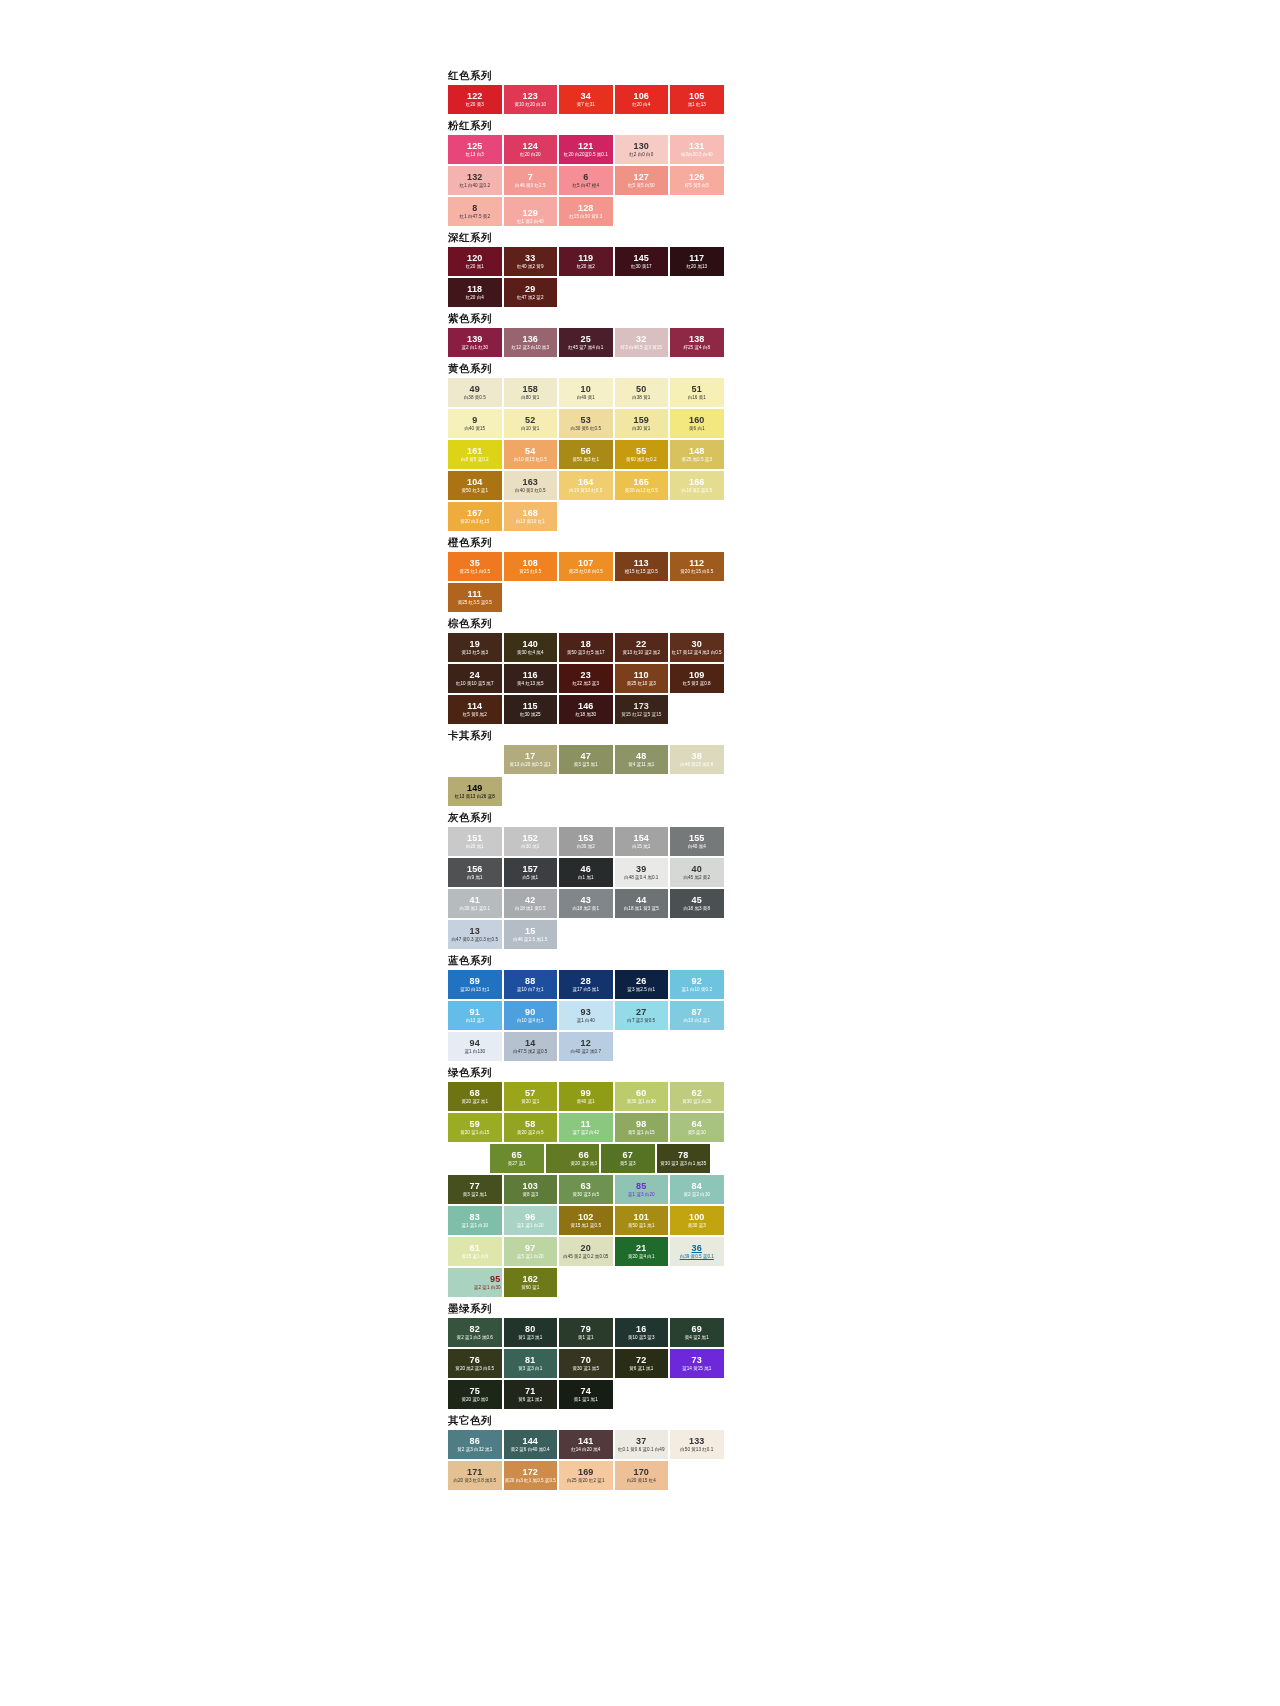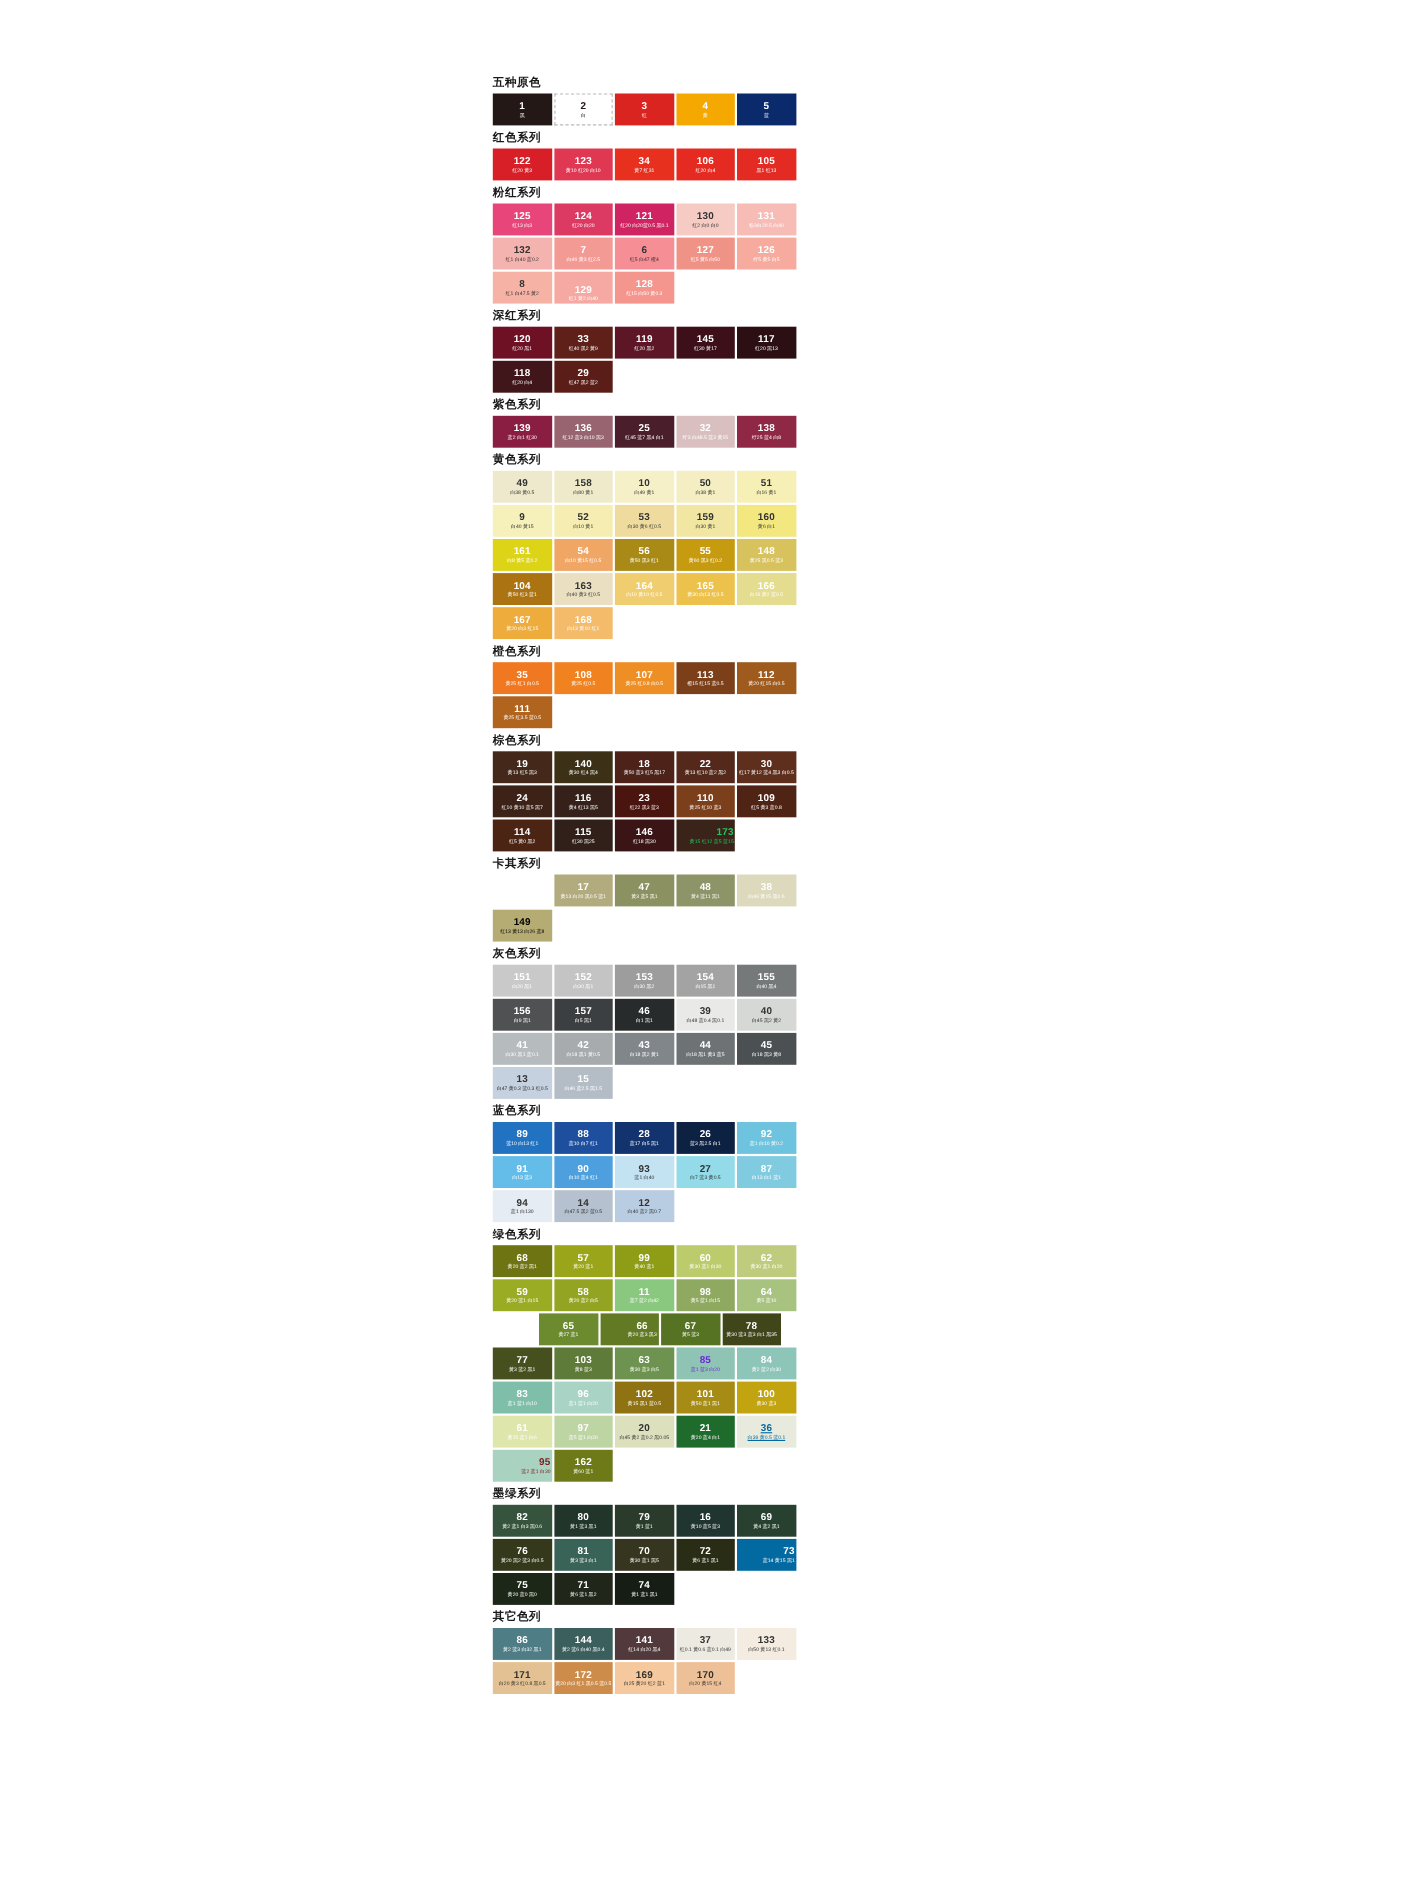--- a/index.html
+++ b/index.html
@@ -65,45 +65,20 @@
   .sw.dashed{
     border:1px dashed #b9b9b9;
   }
 </style>
 </head>
 <body>
 
 <div id="page">
   <div id="sheet">
       <div class="section">
-        <div class="sec-title">五种原色</div>
-        <div class="grid">
-          <div class="sw" style="background: rgb(35, 24, 21); color: rgb(255, 255, 255);">
-            <div class="num">1</div>
-            <div class="mix">黑</div>
-          </div>
-          <div class="sw dashed" style="background: rgb(255, 255, 255); color: rgb(35, 24, 21);">
-            <div class="num">2</div>
-            <div class="mix">白</div>
-          </div>
-          <div class="sw" style="background: rgb(217, 36, 31); color: rgb(255, 255, 255);">
-            <div class="num">3</div>
-            <div class="mix">红</div>
-          </div>
-          <div class="sw" style="background: rgb(245, 168, 0); color: rgb(255, 255, 255);">
-            <div class="num">4</div>
-            <div class="mix">黄</div>
-          </div>
-          <div class="sw" style="background: rgb(11, 42, 107); color: rgb(255, 255, 255);">
-            <div class="num">5</div>
-            <div class="mix">蓝</div>
-          </div>
-        </div>
-      </div>
-      <div class="section">
         <div class="sec-title">红色系列</div>
         <div class="grid">
           <div class="sw" style="background: rgb(216, 30, 38); color: rgb(255, 255, 255);">
             <div class="num">122</div>
             <div class="mix">红20 黄3</div>
           </div>
           <div class="sw" style="background: rgb(224, 56, 83); color: rgb(255, 255, 255);">
             <div class="num">123</div>
             <div class="mix">黄10 红20 白10</div>
           </div>
@@ -406,21 +381,21 @@
             <div class="mix">红5 黄0 黑2</div>
           </div>
           <div class="sw" style="background: rgb(49, 32, 26); color: rgb(255, 255, 255);">
             <div class="num">115</div>
             <div class="mix">红30 黑25</div>
           </div>
           <div class="sw" style="background: rgb(59, 21, 21); color: rgb(255, 255, 255);">
             <div class="num">146</div>
             <div class="mix">红18 黑30</div>
           </div>
-          <div class="sw" style="background: rgb(58, 35, 25); color: #22c55e; align-items: flex-end;">
+          <div class="sw" style="background: rgb(58, 35, 25); color: #e5e5e5;">
             <div class="num">173</div>
             <div class="mix">黄15 红12 蓝5 蓝15</div>
           </div>
         </div>
       </div>
       <div class="section">
         <div class="sec-title">卡其系列</div>
         <div class="grid">
           <div class="sw" style="background: rgb(181, 172, 116); color: #000000; margin-top: 32px;">
             <div class="num">149</div>
@@ -735,21 +710,21 @@
             <div class="mix">黄3 蓝3 白1</div>
           </div>
           <div class="sw" style="background: rgb(54, 53, 31); color: rgb(255, 255, 255);">
             <div class="num">70</div>
             <div class="mix">黄30 蓝1 黑5</div>
           </div>
           <div class="sw" style="background: rgb(42, 45, 21); color: rgb(255, 255, 255);">
             <div class="num">72</div>
             <div class="mix">黄6 蓝1 黑1</div>
           </div>
-          <div class="sw" style="background: #0369a1; color: rgb(255, 255, 255); align-items: flex-end;">
+          <div class="sw" style="background: #6d28d9; color: rgb(255, 255, 255);">
             <div class="num">73</div>
             <div class="mix">蓝14 黄15 黑1</div>
           </div>
           <div class="sw" style="background: rgb(29, 39, 24); color: rgb(255, 255, 255);">
             <div class="num">75</div>
             <div class="mix">黄20 蓝0 黑0</div>
           </div>
           <div class="sw" style="background: rgb(32, 38, 26); color: rgb(255, 255, 255);">
             <div class="num">71</div>
             <div class="mix">黄6 蓝1 黑2</div>

